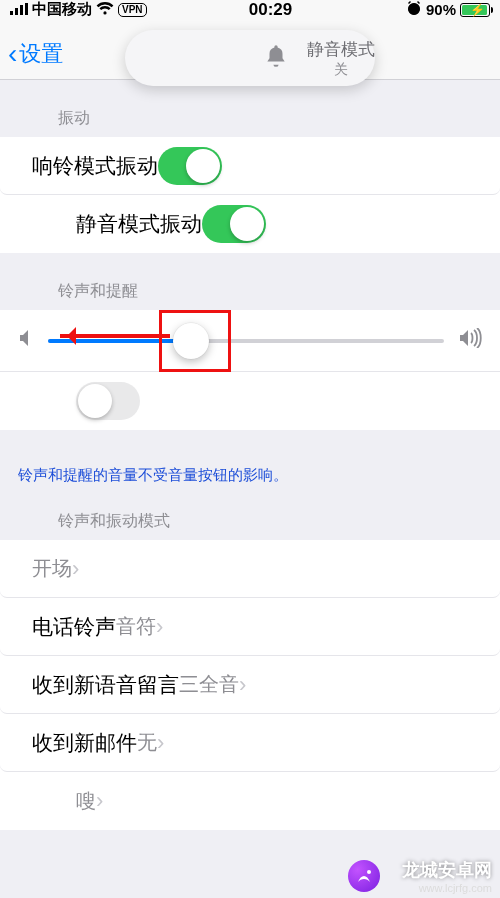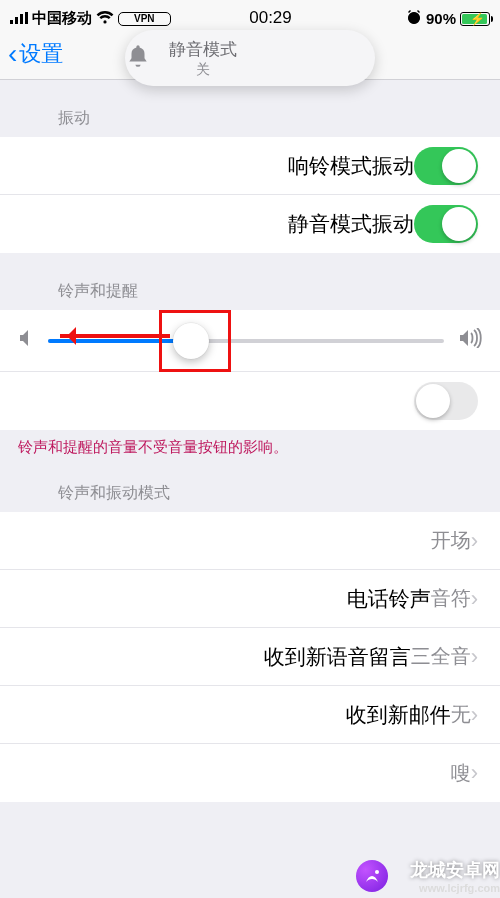--- a/index.html
+++ b/index.html
@@ -9,32 +9,32 @@
     background: #efeff4;
     color: #000;
     position: relative;
     overflow: hidden;
   }
 
   
   .status-bar {
     height: 28px;
     display: flex;
-    align-items: flex-end;
+    align-items: flex-start;
     justify-content: space-between;
     padding: 0 10px;
     font-size: 15px;
     font-weight: 600;
     background: #f8f8f8;
   }
   .status-left, .status-right { display: flex; align-items: center; gap: 4px; }
-  .status-center { position:absolute; left:0; right:0; text-align:center; font-size:17px; font-weight:400;padding-left:41px; }
+  .status-center { position:absolute; left:0; right:0; text-align:center; font-size:17px; font-weight:700;padding-left:41px; }
   .vpn-badge {
     border: 1.5px solid #000; border-radius: 5px; font-size: 10px;
-    padding: 0 15px; line-height: 12px; font-weight: 700;
+    padding: 0 3px; line-height: 12px; font-weight: 700;
   }
   .battery {
     width: 30px; height: 14px; border: 1.5px solid #000; border-radius: 3px;
     position: relative; display: inline-block;
   }
   .battery::after {
     content:""; position:absolute; right:-4px; top:3px; width:2.5px; height:6px;
     background:#000; border-radius:0 2px 2px 0;
   }
   .battery-fill {
@@ -53,40 +53,41 @@
     position: relative;
   }
   .back-btn { display:flex; align-items:center; color:#007aff; font-size:22px; gap:2px; }
   .back-chevron { font-size:28px; line-height:1; }
 
   
   .banner {
     position:absolute; top:30px; left:50%; transform:translateX(-50%);
     width: 250px; height:56px; background:#f5f5f7; border-radius:28px;
     box-shadow:0 4px 14px rgba(0,0,0,.18);
-    display:flex; align-items:center; justify-content:flex-start; gap:18px;
+    display:flex; align-items:center; justify-content:flex-end; gap:18px;
     z-index:50;
   }
   .banner-text { text-align:center; }
   .banner-title { font-size:17px; color:#6e6e73; }
   .banner-sub { font-size:14px; color:#8e8e93; }
 
   
   .section-header {
     font-size:16px; color:#8e8e93; padding: 28px 18px 8px; margin-left: 40px;
   }
   .section-footer {
-    font-size:15px; color:#be185d; padding: 8px 18px 8px;
+    font-size:15px; color:#1d4ed8; padding: 8px 18px 8px; margin-top: 28px;
   }
   .group { background:#fff; }
   .row {
-    display:flex; align-items:center; justify-content:flex-end;
-    padding: 0 22px; min-height:58px;
+    display:flex; align-items:center; justify-content:flex-start;
+    padding: 0 32px; min-height:58px;
     border-bottom:1px solid #e5e5ea;
     font-size:21px;
+    border-radius:7px;
   }
   .row:last-child { border-bottom:none;margin-left:44px; }
   .row .detail { color:#8e8e93; font-size:20px; display:flex; align-items:center; gap:0; }
   .chevron { color:#c7c7cc; font-size:22px; }
 
   
   .switch {
     width:64px; height:38px; border-radius:19px; position:relative;
   }
   .switch.on { background:#34c759; }
@@ -124,30 +125,30 @@
     position:absolute; left:60px; top:24px; width:110px; height:4px;
     background:#e11; pointer-events:none;
   }
   .annot-arrow::before{
     content:""; position:absolute; left:-2px; top:-7px;
     border:9px solid transparent; border-right-color:#e11;
   }
 
   
   .watermark {
-    position:absolute; right:0; bottom:4px; display:flex; align-items:center; gap:22px;
+    position:absolute; right:8px; bottom:4px; display:flex; align-items:center; gap:22px;
     color:#fff; font-size:18px; font-weight:600;
     text-shadow:0 0 4px rgba(0,0,0,.45);
   }
   .wm-logo {
     width:32px; height:32px; border-radius:50%;
     background: radial-gradient(circle at 30% 30%, #c353ff, #7a1fe0);
     display:flex; align-items:center; justify-content:center;
   }
-  .wm-sub { font-size:11px; color:#dcdcdc; font-weight:700; display:block; text-align:right; text-shadow:none; }
+  .wm-sub { font-size:11px; color:#dcdcdc; font-weight:400; display:block; text-align:right; text-shadow:none; }
 
   .spk-low, .spk-high { color:#8e8e93; font-size:20px; }
 </style>
 </head>
 <body>
 
 <div class="status-bar">
   <div class="status-left">
     <span>
       <svg width="18" height="12" viewBox="0 0 18 12">

